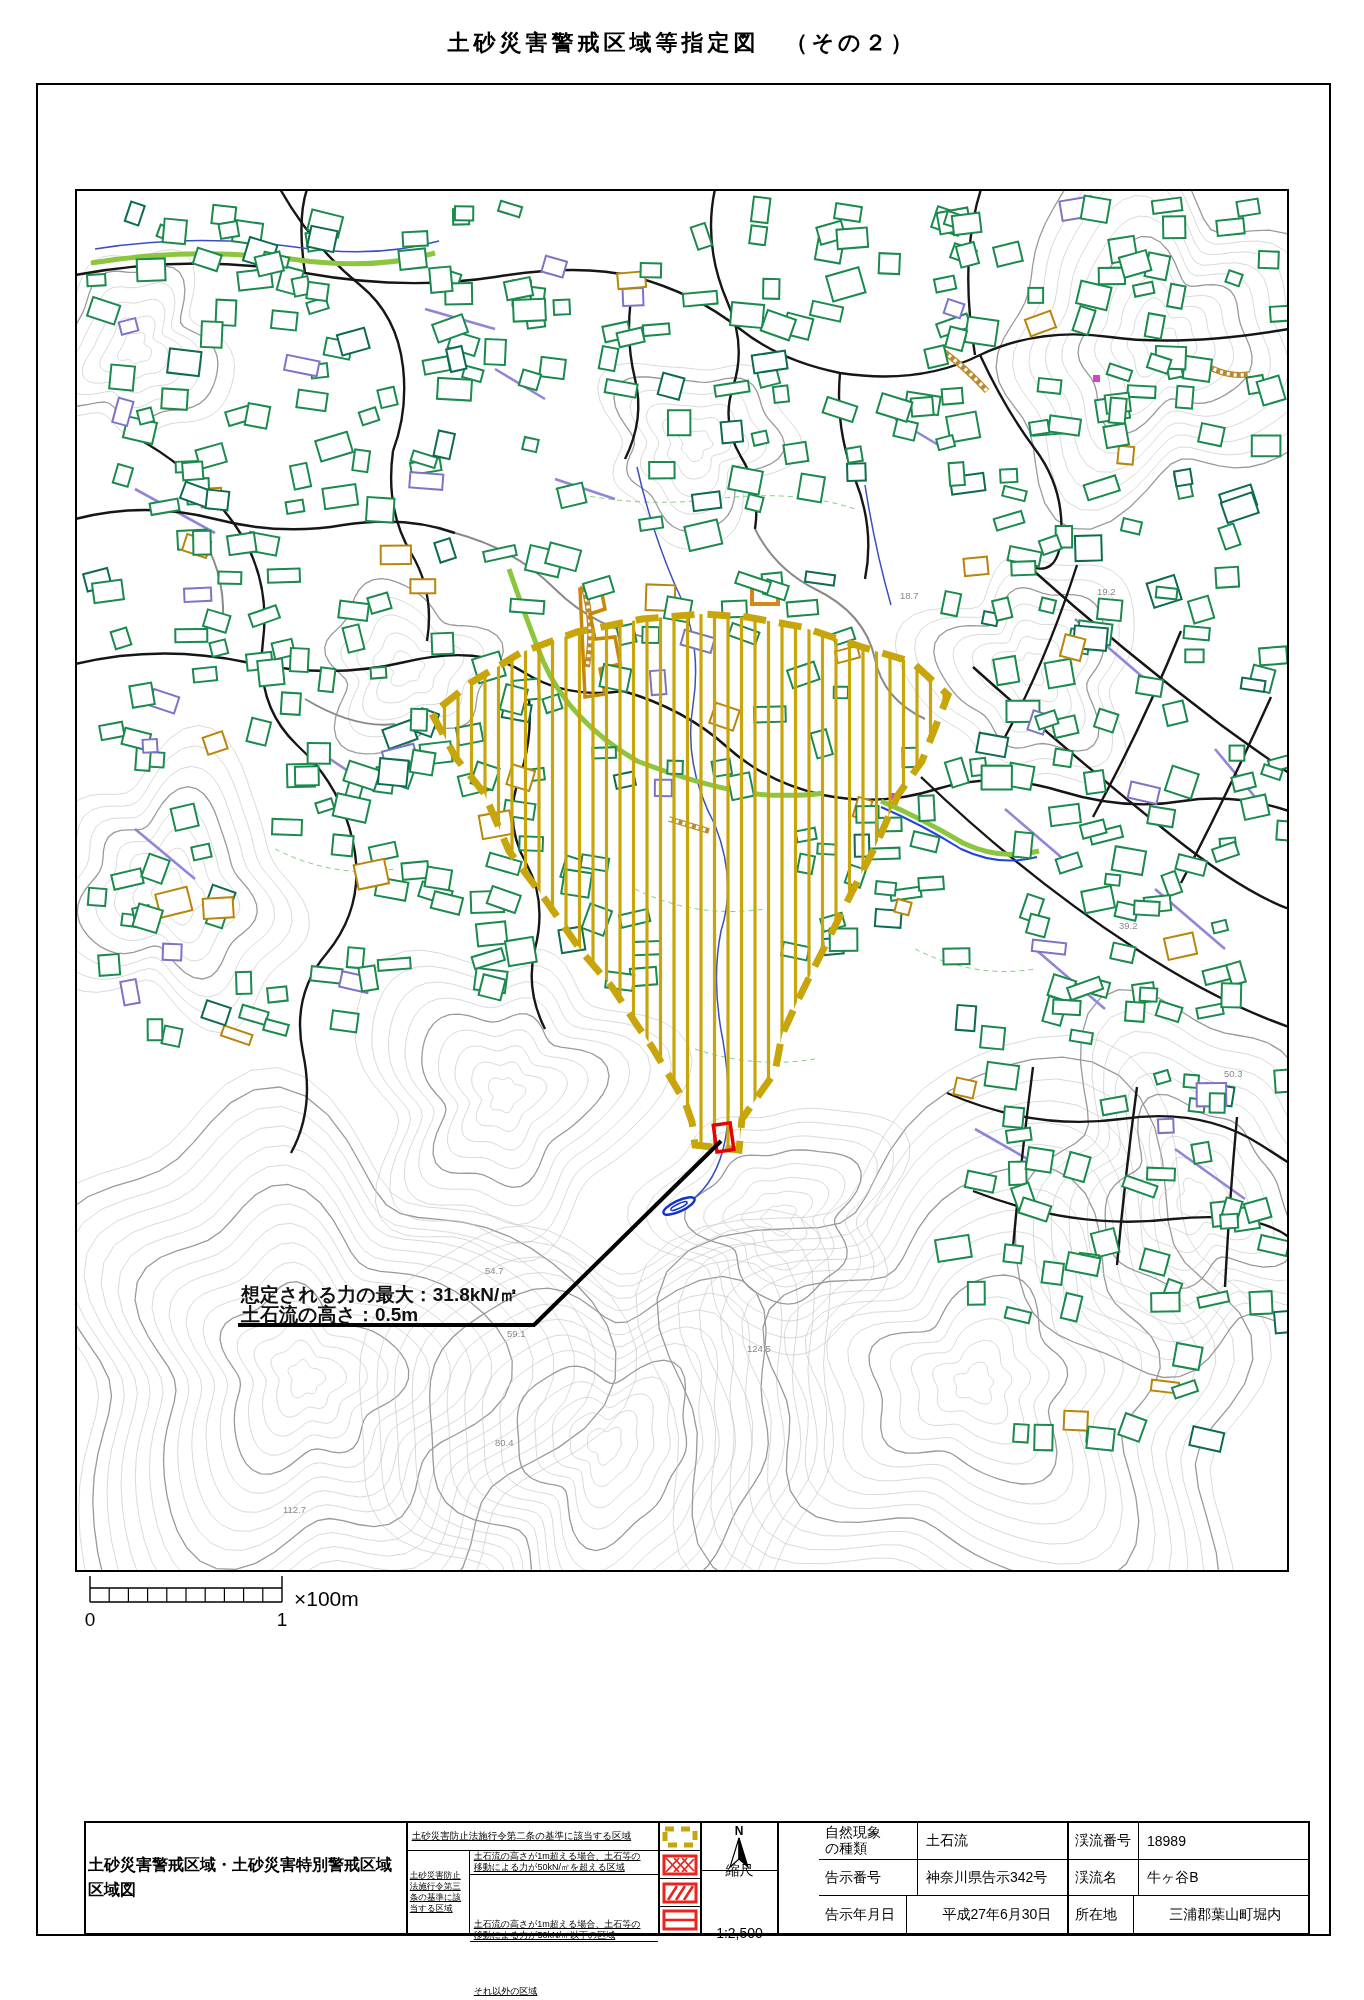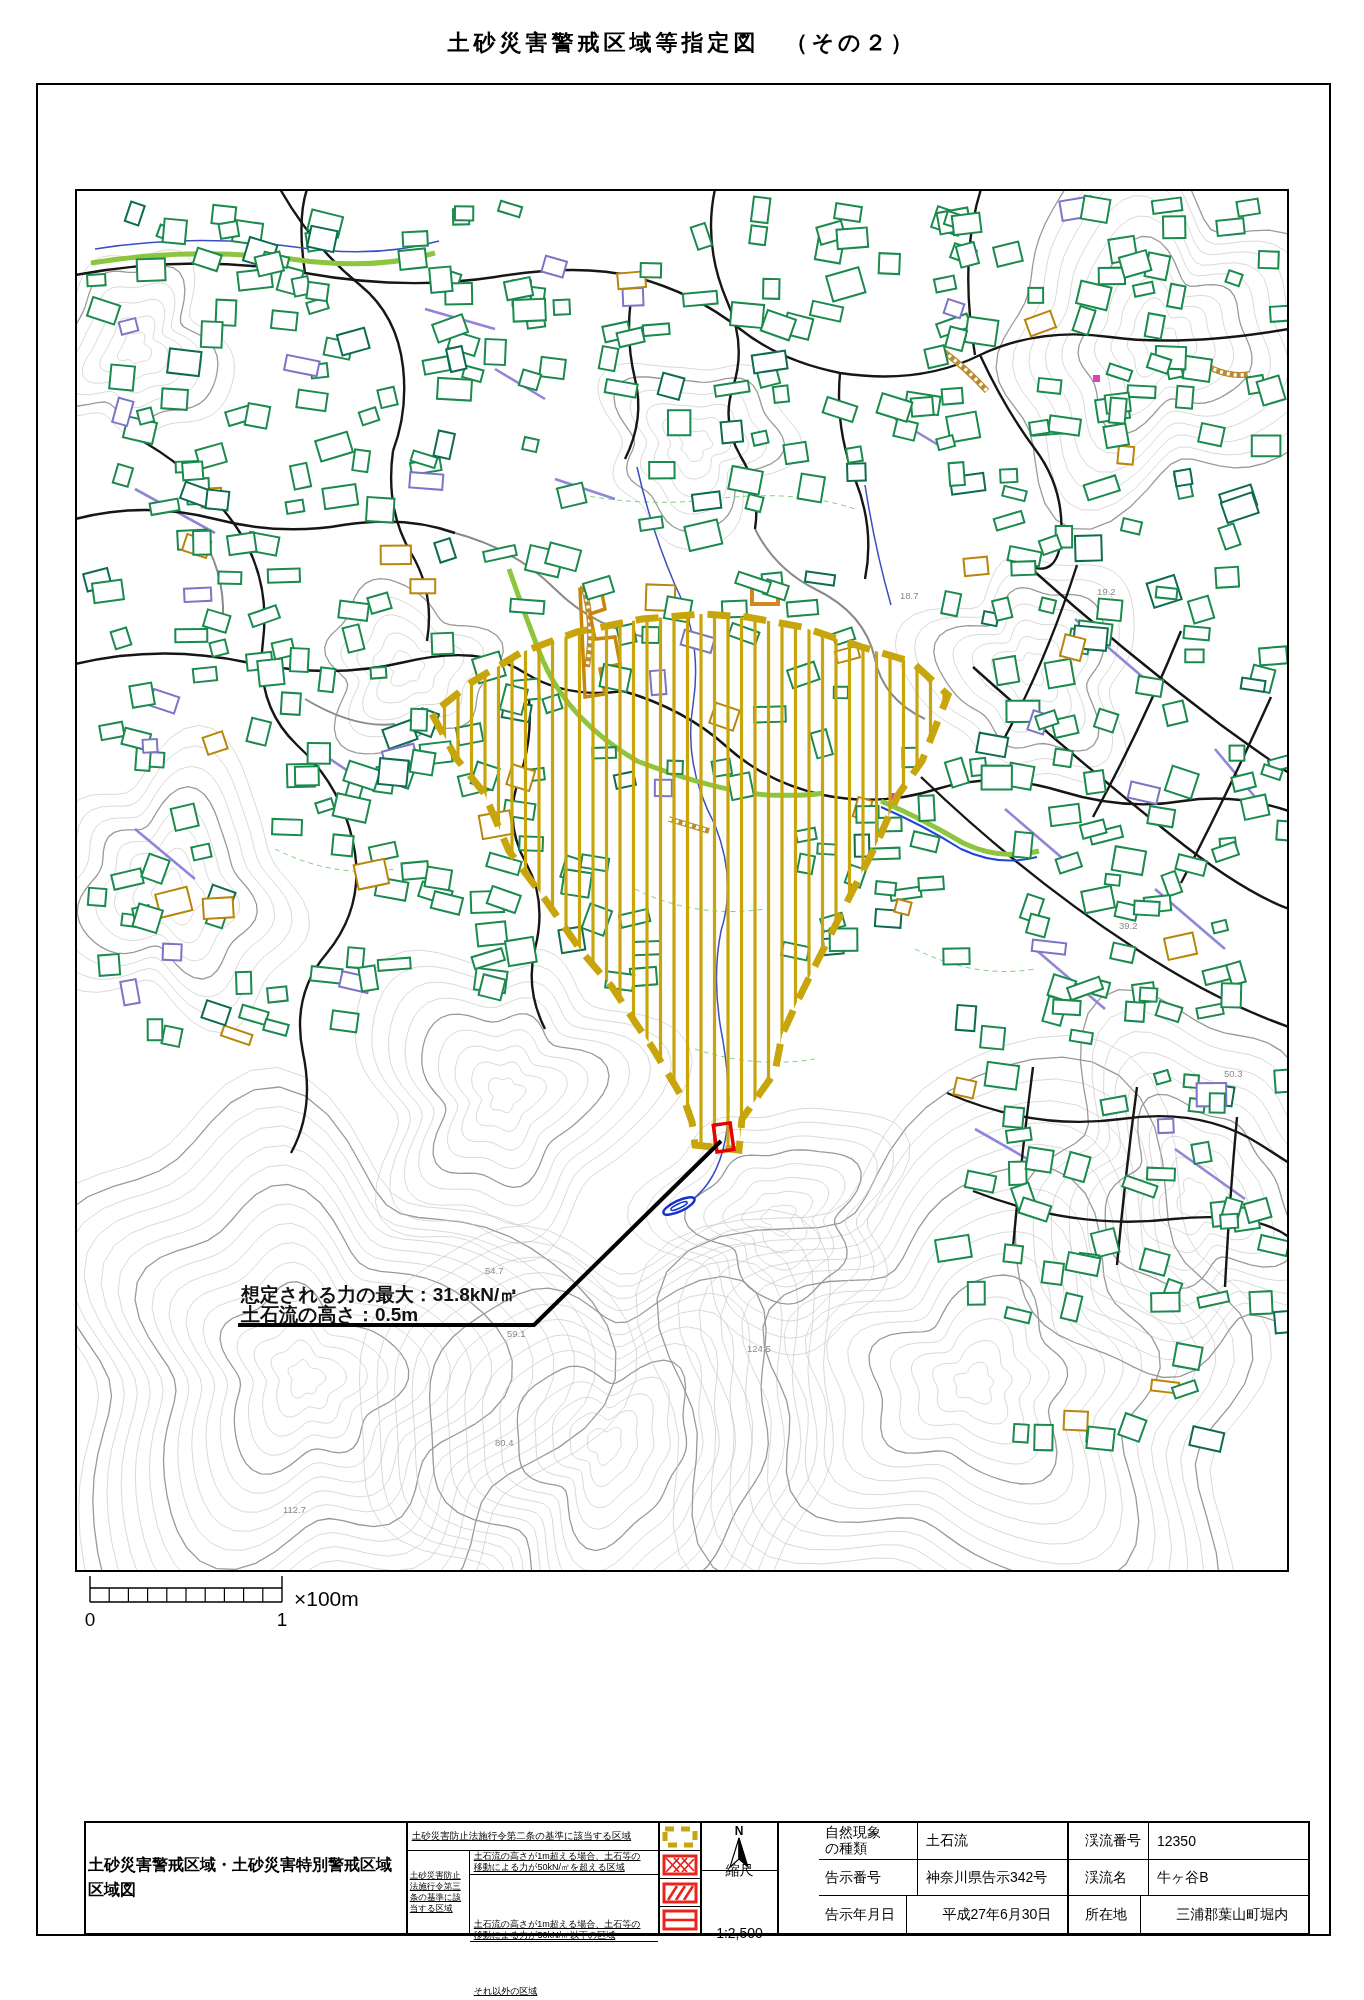--- a/index.html
+++ b/index.html
@@ -29,21 +29,21 @@
   .d2{height:62px;display:flex;flex-direction:column;align-items:center;justify-content:center;font-size:14px;line-height:1.35;gap:44px;}
   .grid2{display:flex;flex-direction:column;}
   .cE{width:250px;border-right:2px solid #000;margin-left:40px;}
   .cF{width:239px;}
   .grow{display:flex;height:37.3px;border-bottom:1.5px solid #000;}
   .grow:last-child{border-bottom:none;gap:27px;}
   .glab{border-right:1.5px solid #000;display:flex;align-items:center;padding:0 6px;font-size:14px;line-height:1.1;white-space:pre-line;}
   .gval{display:flex;align-items:center;padding:0 8px;font-size:14px;}
   .cE .glab{width:99px;}
   .cE .gval{width:149px;}
-  .cF .glab{width:70px;margin-left:10px;}
+  .cF .glab{width:70px;}
   .cF .gval{width:159px;}
 </style>
 </head>
 <body>
 
 <div class="title">土砂災害警戒区域等指定図　（その２）</div>
 
 <div class="frame">
 
   <div class="mapwrap">
@@ -936,21 +936,21 @@
         <div class="gval">神奈川県告示342号</div>
       </div>
       <div class="grow">
         <div class="glab">告示年月日</div>
         <div class="gval">平成27年6月30日</div>
       </div>
     </div>
     <div class="cF grid2">
       <div class="grow">
         <div class="glab">渓流番号</div>
-        <div class="gval">12350</div>
+        <div class="gval">18989</div>
       </div>
       <div class="grow">
         <div class="glab">渓流名</div>
         <div class="gval">牛ヶ谷B</div>
       </div>
       <div class="grow">
         <div class="glab">所在地</div>
         <div class="gval">三浦郡葉山町堀内</div>
       </div>
     </div>

